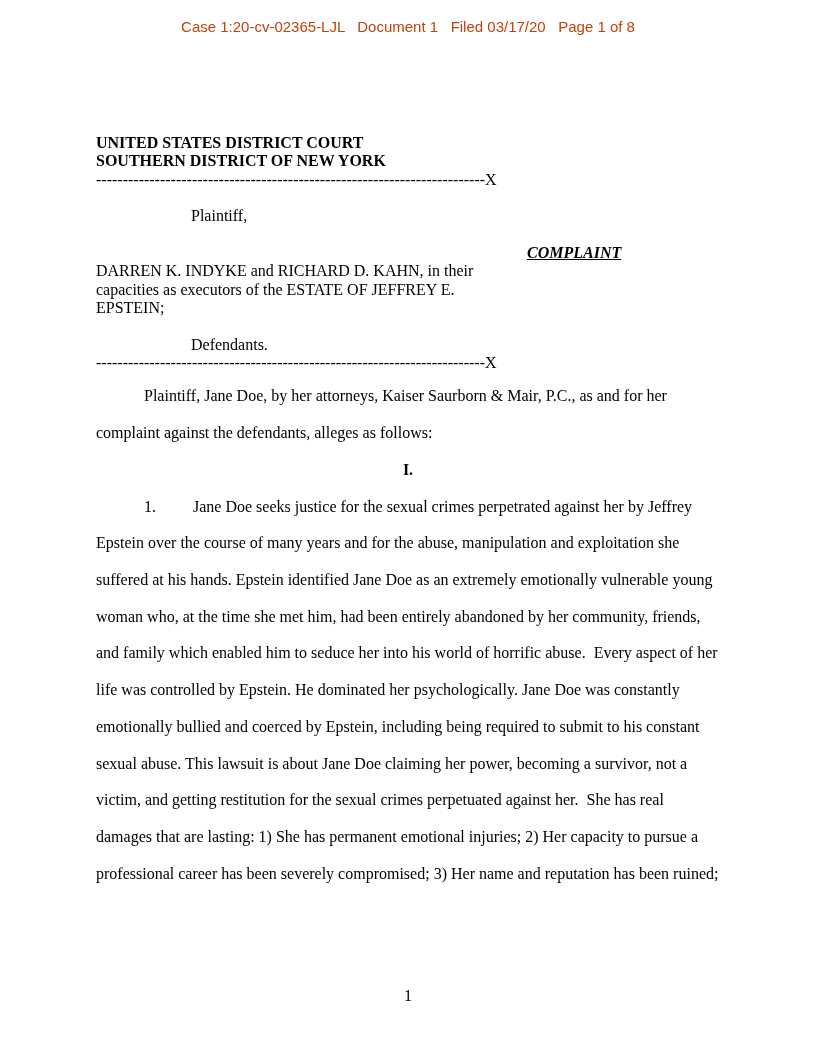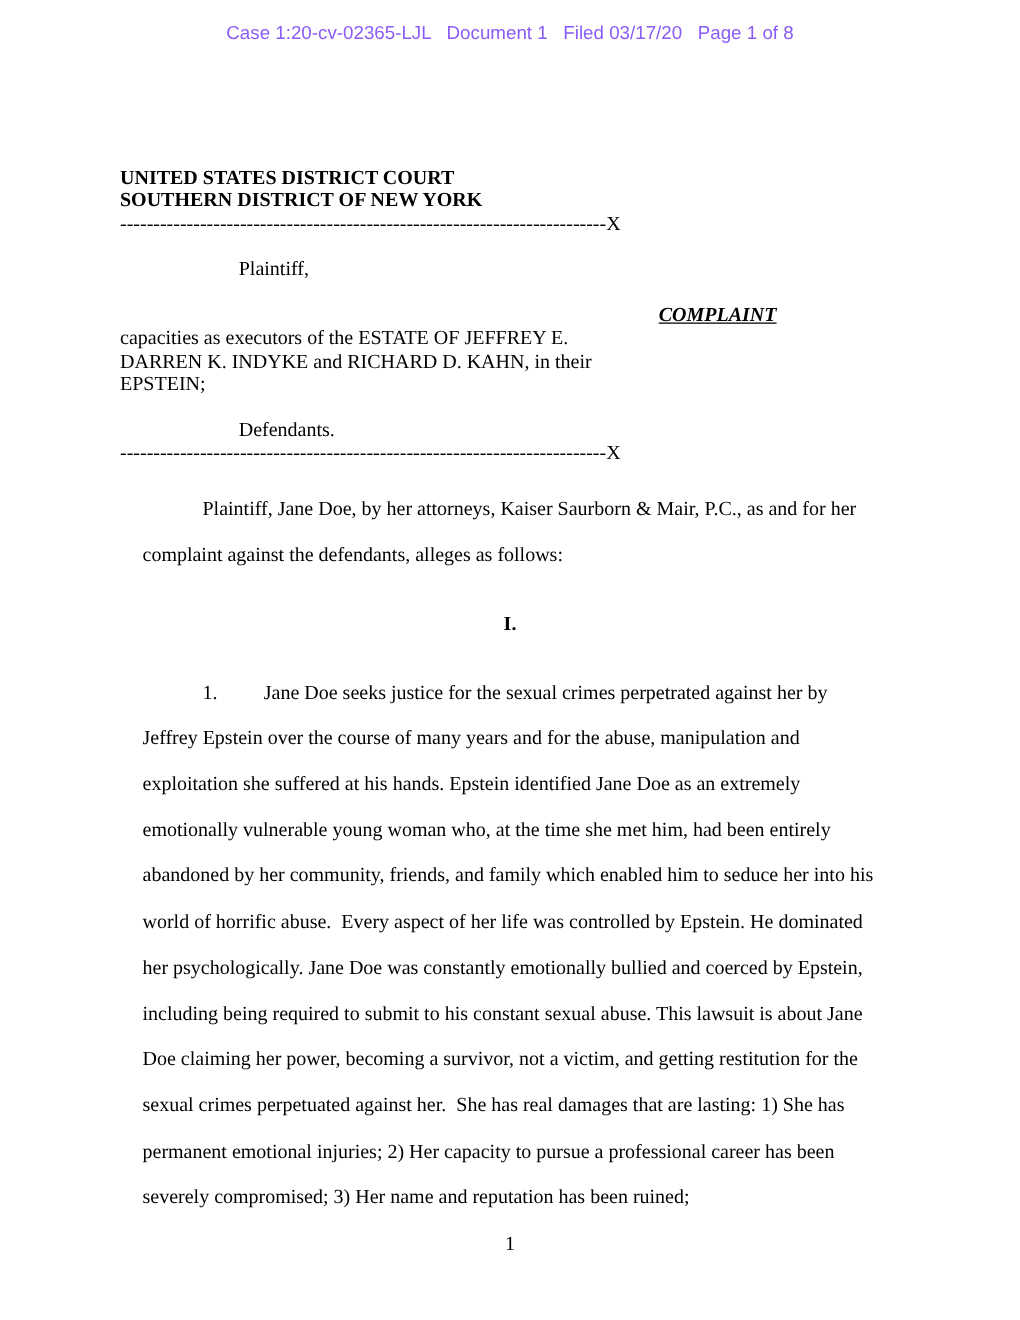--- a/index.html
+++ b/index.html
@@ -30,50 +30,50 @@
   .ind-against { padding-left: 48px; }
   .ind-defendants { padding-left: 95px; }
   .complaint-line { padding-left: 431px; font-style: italic; }
   .bold { font-weight: bold; }
   .underline { text-decoration: underline; }
   .body-block {
     margin: 6px 96px 0 96px;
     line-height: 36.7px;
     text-align: left;
   }
-  .body-block p, .body-block div { margin: 18px; }
+  .body-block p, .body-block div { margin: 0; }
   .first-indent { text-indent: 48px; white-space: pre-wrap; }
   .center { text-align: center; }
   .pnum { display: inline-block; width: 49px; text-indent: 0; }
   .footer {
     position: absolute;
     top: 988px;
     left: 0;
     width: 100%;
     text-align: center;
     line-height: 16px;
   }
 </style>
 </head>
 <body>
 
 <div class="page">
 
-  <div class="stamp" style="color: #8b5cf6;">Case 1:20-cv-02365-LJL   Document 1   Filed 03/17/20   Page 1 of 8</div>
+  <div class="stamp" style="color: #c2410c;">Case 1:20-cv-02365-LJL   Document 1   Filed 03/17/20   Page 1 of 8</div>
 
   <div class="caption">
     <div class="cap-line bold">UNITED STATES DISTRICT COURT</div>
     <div class="cap-line bold">SOUTHERN DISTRICT OF NEW YORK</div>
     <div class="cap-line">-------------------------------------------------------------------------X</div>
     <div class="cap-line"></div>
     <div class="cap-line ind-plaintiff">Plaintiff,</div>
     <div class="cap-line"></div>
     <div class="cap-line complaint-line"><span class="bold underline">COMPLAINT</span></div>
+    <div class="cap-line">DARREN K. INDYKE and RICHARD D. KAHN, in their</div>
     <div class="cap-line">capacities as executors of the ESTATE OF JEFFREY E.</div>
-    <div class="cap-line">DARREN K. INDYKE and RICHARD D. KAHN, in their</div>
     <div class="cap-line">EPSTEIN;</div>
     <div class="cap-line"></div>
     <div class="cap-line ind-defendants">Defendants.</div>
     <div class="cap-line">-------------------------------------------------------------------------X</div>
   </div>
 
   <div class="body-block">
     <p class="first-indent">Plaintiff, Jane Doe, by her attorneys, Kaiser Saurborn &amp; Mair, P.C., as and for her complaint against the defendants, alleges as follows:</p>
     <div class="center bold">I.</div>
     <p class="first-indent"><span class="pnum">1.</span><span>Jane Doe seeks justice for the sexual crimes perpetrated against her by Jeffrey Epstein over the course of many years and for the abuse, manipulation and exploitation she suffered at his hands. Epstein identified Jane Doe as an extremely emotionally vulnerable young woman who, at the time she met him, had been entirely abandoned by her community, friends, and family which enabled him to seduce her into his world of horrific abuse.  Every aspect of her life was controlled by Epstein. He dominated her psychologically. Jane Doe was constantly emotionally bullied and coerced by Epstein, including being required to submit to his constant sexual abuse. This lawsuit is about Jane Doe claiming her power, becoming a survivor, not a victim, and getting restitution for the sexual crimes perpetuated against her.  She has real damages that are lasting: 1) She has permanent emotional injuries; 2) Her capacity to pursue a professional career has been severely compromised; 3) Her name and reputation has been ruined;</span></p>

